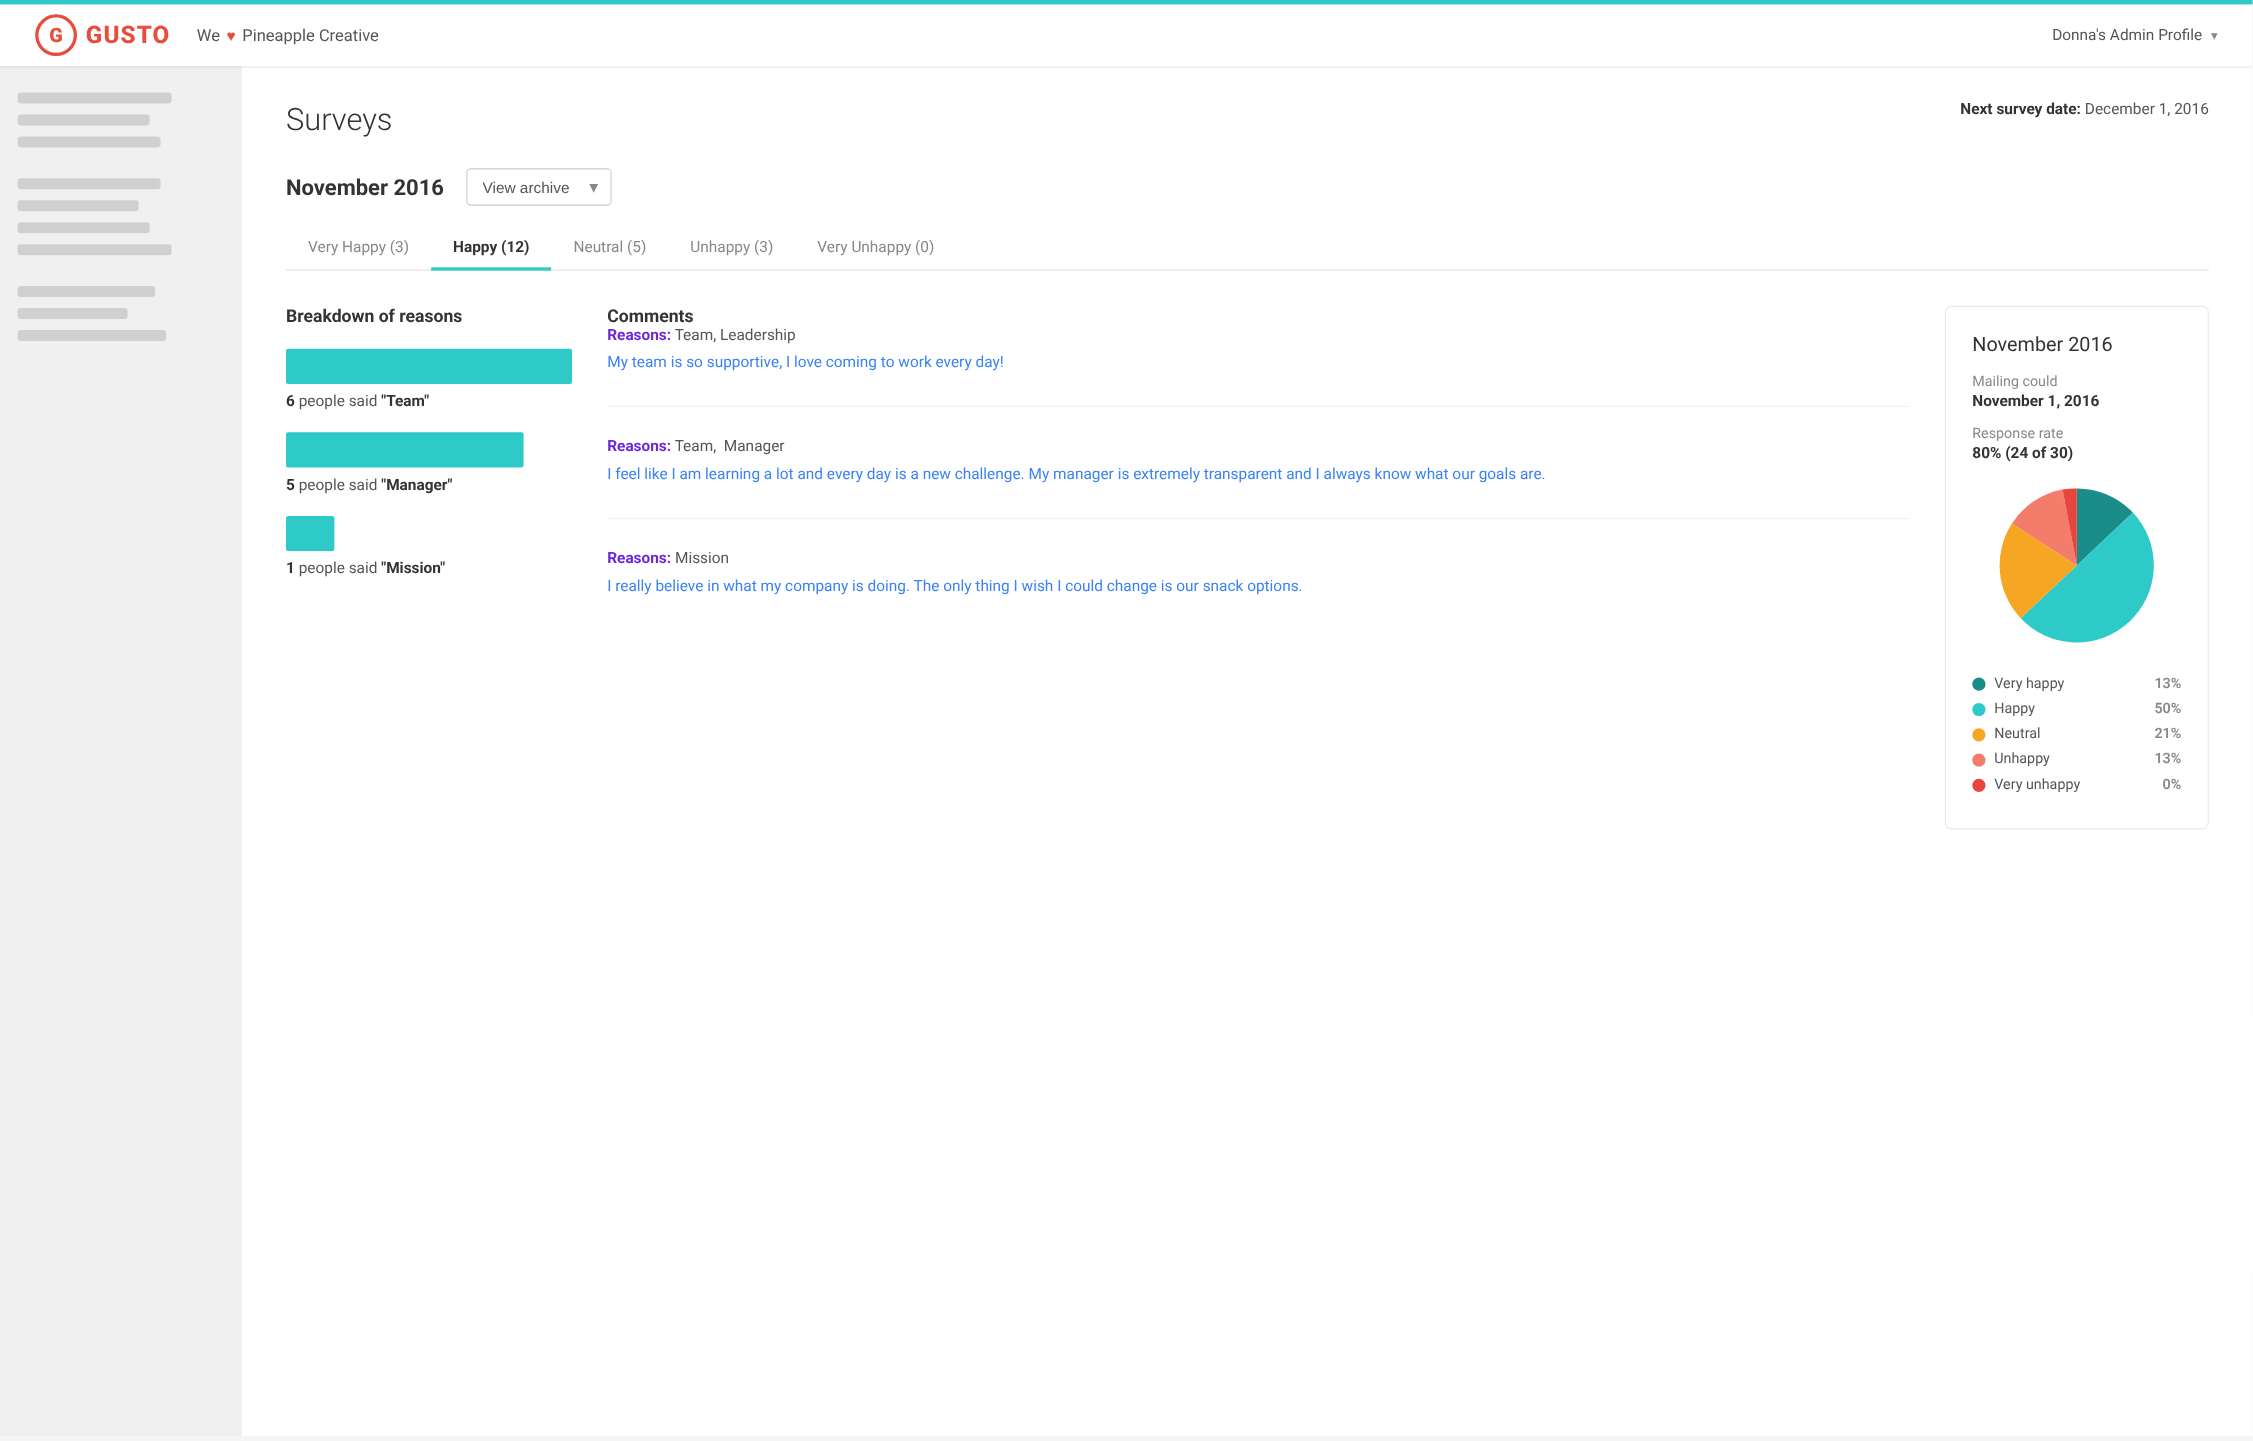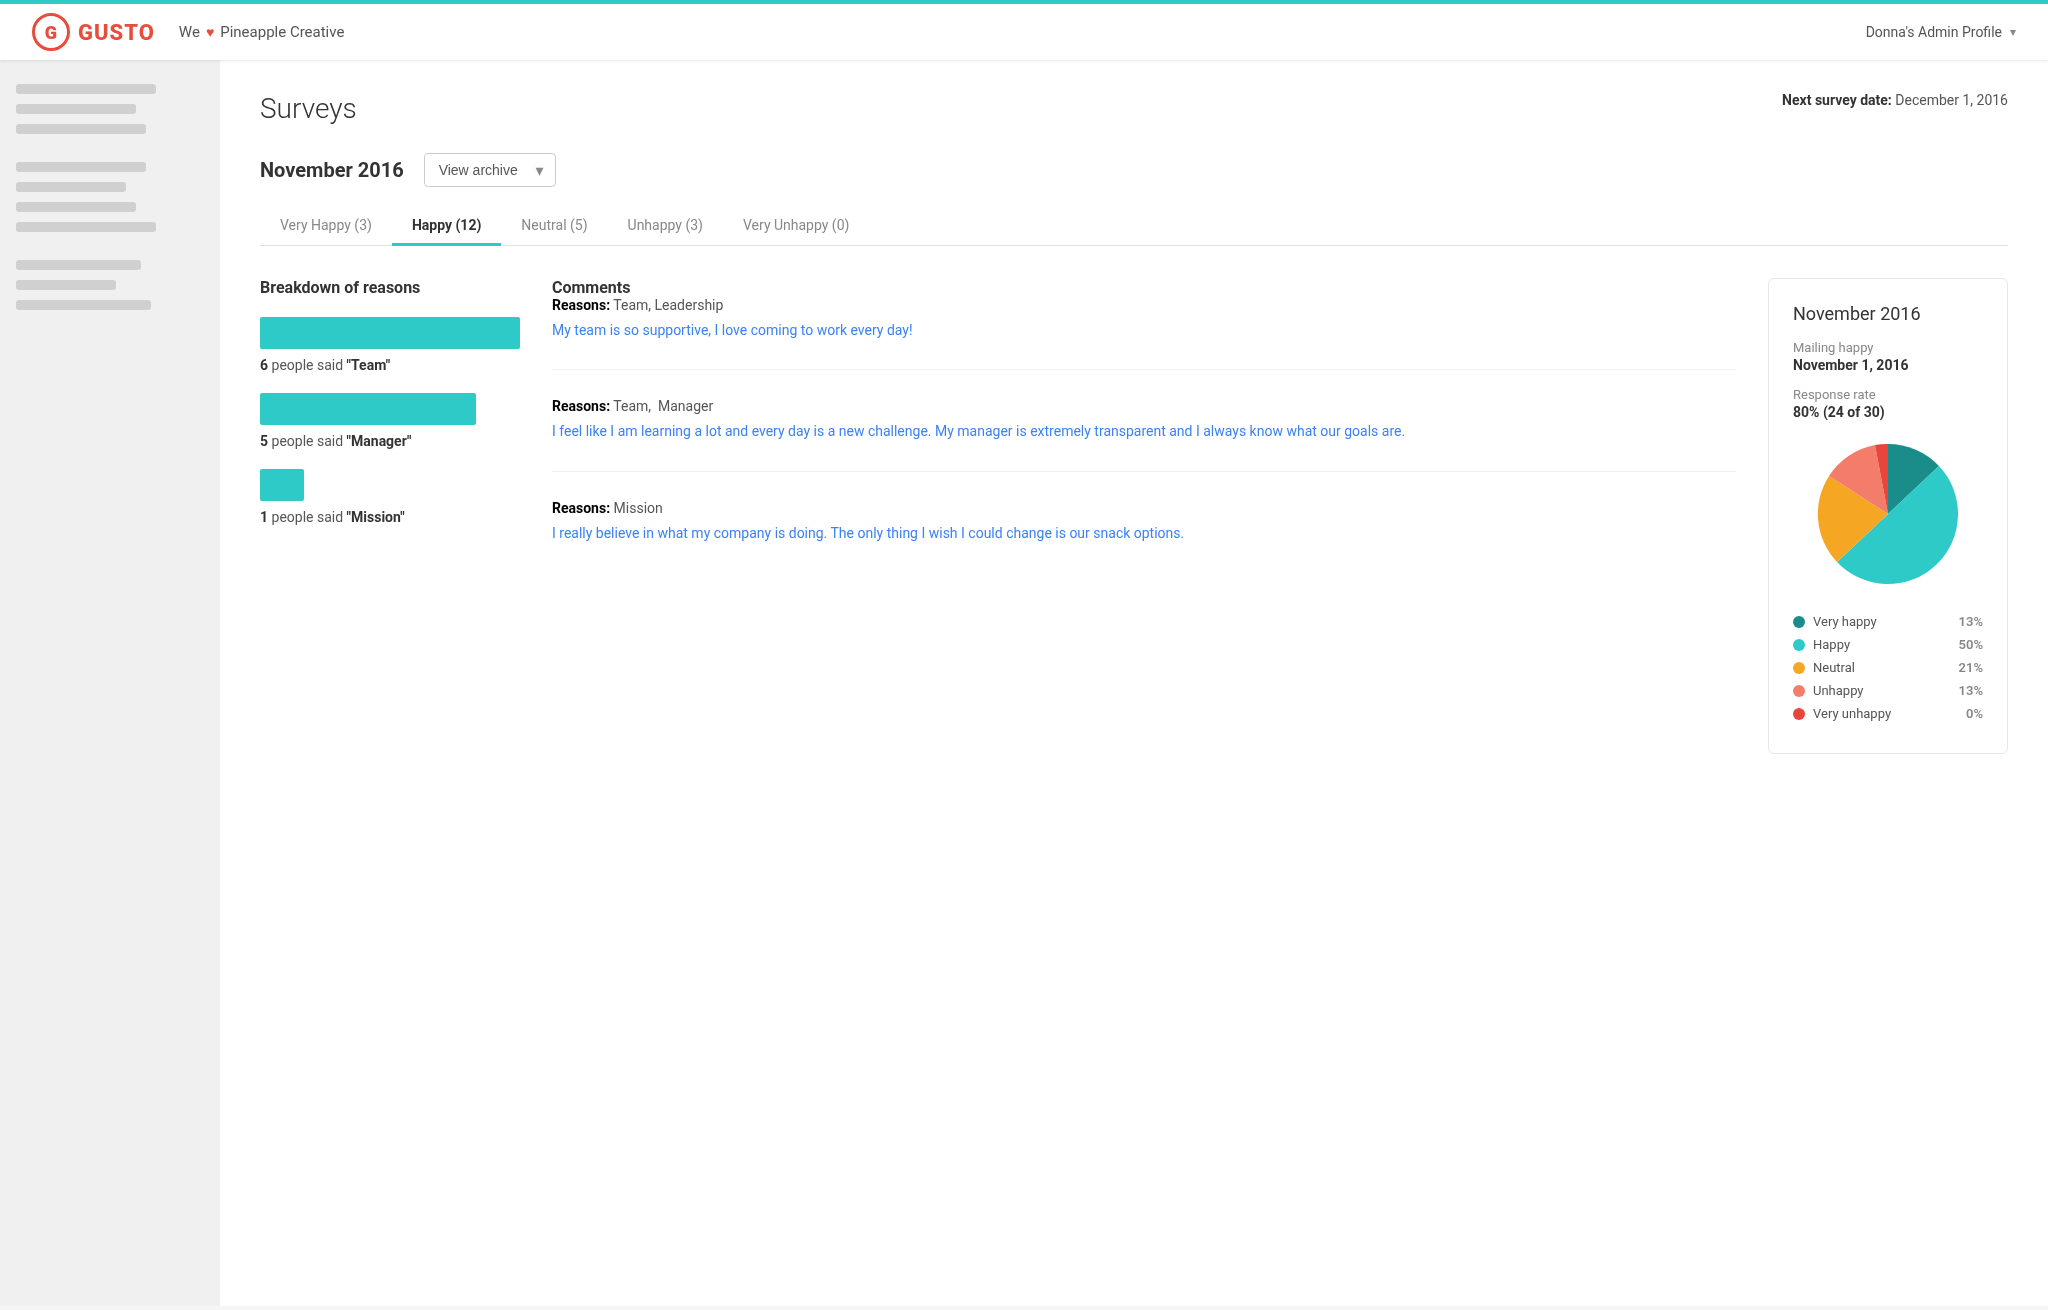--- a/index.html
+++ b/index.html
@@ -104,21 +104,21 @@
     .bar-label { font-size: 14px; color: #555; }
     .bar-label strong { color: #333; font-weight: 700; }
     .bar-label em { font-style: normal; font-weight: 700; color: #333; }
 
     
     .comments { flex: 1; }
     .comments-title { font-size: 16px; font-weight: 700; }
     .comment-item { margin-bottom: 28px; padding-bottom: 28px; border-bottom: 1px solid #f0f0f0; }
     .comment-item:last-child { border-bottom: none; }
     .comment-reasons { font-size: 14px; margin-bottom: 6px; color: #555; }
-    .comment-reasons strong { color: #000000; }
+    .comment-reasons strong { color: #6d28d9; }
     .comment-text { font-size: 14px; color: #3b82f6; line-height: 1.6; }
 
     
     .stats-panel {
       width: 240px;
       flex-shrink: 0;
       background: #fff;
       border: 1px solid #e8e8e8;
       border-radius: 6px;
       padding: 24px;
@@ -270,21 +270,21 @@
           </div>
           <div class="comment-text">
             I really believe in what my company is doing. The only thing I wish I could change is our snack options.
           </div>
         </div>
       </div>
 
       <div class="stats-panel">
         <div class="stats-month">November 2016</div>
 
-        <div class="stats-label">Mailing happy</div>
+        <div class="stats-label">Mailing could</div>
         <div class="stats-value">November 1, 2016</div>
 
         <div class="stats-label">Response rate</div>
         <div class="stats-value">80% (24 of 30)</div>
 
         <div class="pie-container" style="margin-top: 0px;">
           <svg width="160" height="160" viewBox="0 0 160 160">
             <g transform="translate(80,80)">
 
               <path d="M0,0 L0,-70 A70,70 0 0,1 51,-48 Z" fill="#1a8c8a"></path>

